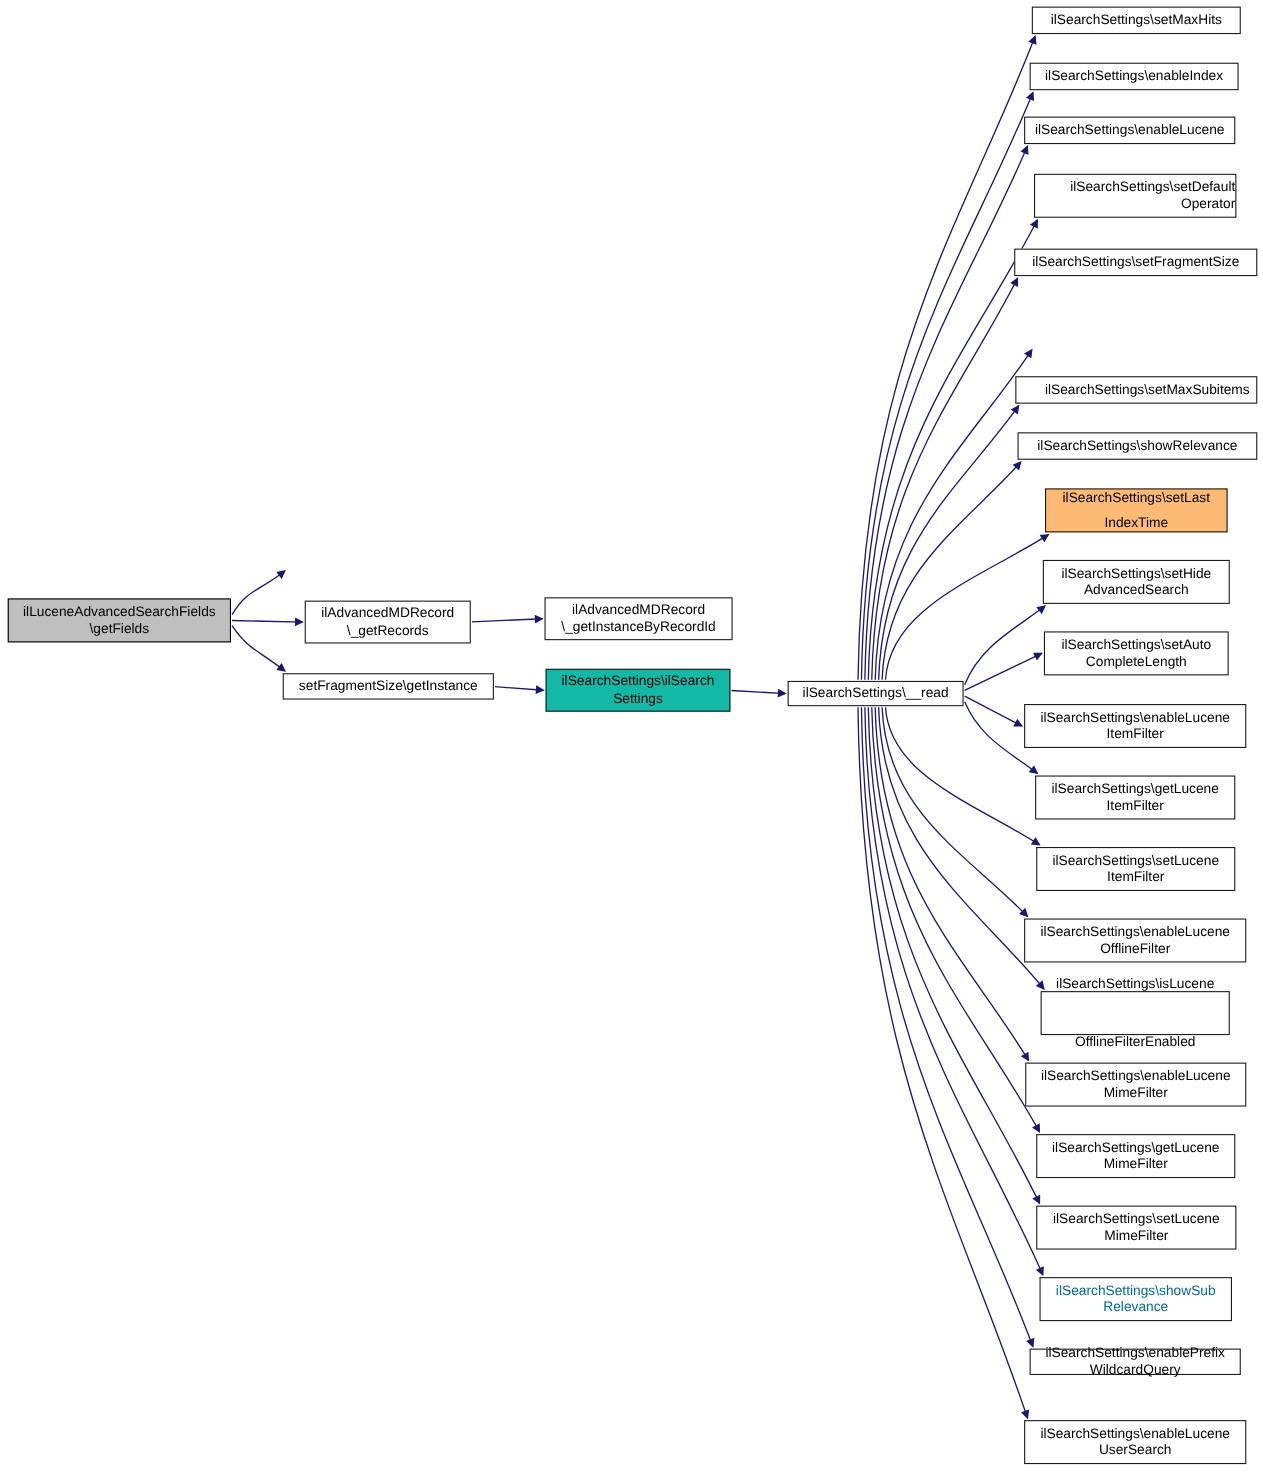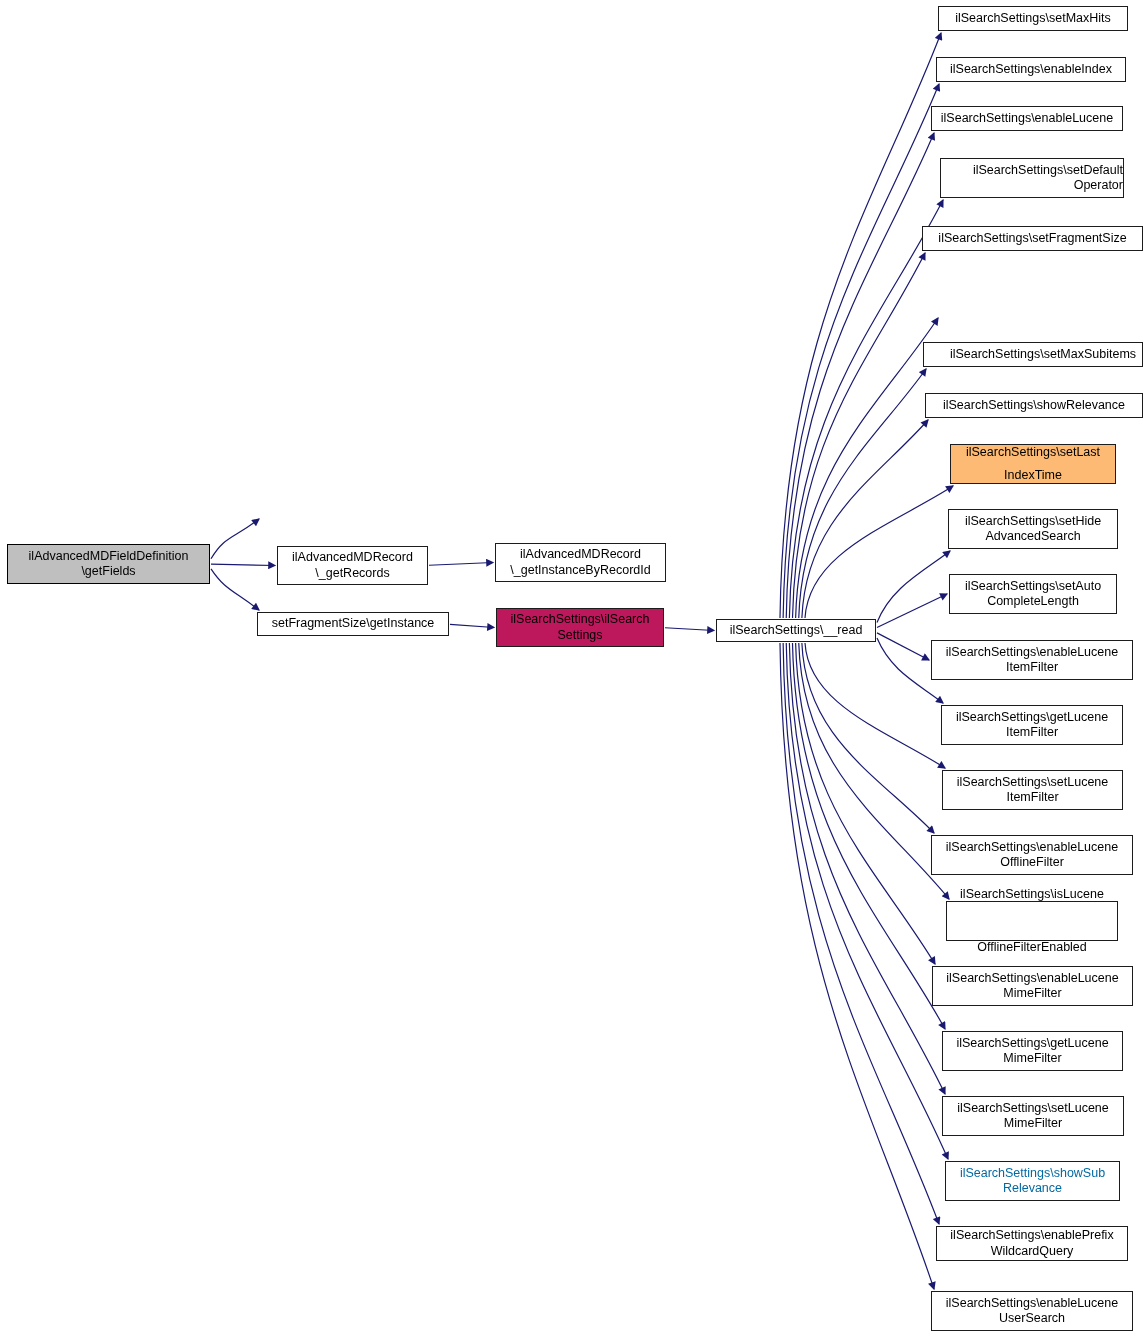--- a/index.html
+++ b/index.html
@@ -62,35 +62,35 @@
       <path d="M801.875,643 C805.875,738 878.5075,776 934,833" fill="none" stroke="#191970" stroke-width="1.2" marker-end="url(#arrow)"></path>
       <path d="M798.75,643 C802.75,771 885.895,822.2 949,899" fill="none" stroke="#191970" stroke-width="1.2" marker-end="url(#arrow)"></path>
       <path d="M795.625,643 C799.625,803.5 876.4625,867.7 935,964" fill="none" stroke="#191970" stroke-width="1.2" marker-end="url(#arrow)"></path>
       <path d="M792.5,643 C796.5,836 880.95,913.2 945,1029" fill="none" stroke="#191970" stroke-width="1.2" marker-end="url(#arrow)"></path>
       <path d="M789.375,643 C793.375,868.5 879.6375,958.7 945,1094" fill="none" stroke="#191970" stroke-width="1.2" marker-end="url(#arrow)"></path>
       <path d="M786.25,643 C790.25,901 880.065,1004.2 948,1159" fill="none" stroke="#191970" stroke-width="1.2" marker-end="url(#arrow)"></path>
       <path d="M783.125,643 C787.125,933.5 873.5325,1049.7 939,1224" fill="none" stroke="#191970" stroke-width="1.2" marker-end="url(#arrow)"></path>
       <path d="M780,643 C784,966 869.32,1095.2 934,1289" fill="none" stroke="#191970" stroke-width="1.2" marker-end="url(#arrow)"></path>
     </svg>
 <div class="node current" style="left: 7px; top: 544px; width: 203px; height: 40px; border-color: rgb(0, 0, 0); background: rgb(191, 191, 191); color: rgb(0, 0, 0);">
-      <span>ilAdvancedMDFieldDefinition</span>
+      <span>ilLuceneAdvancedSearchFields</span>
       <span>\getFields</span>
     </div>
     <div class="node" style="left: 277px; top: 546px; width: 151px; height: 39px; border-color: rgb(28, 28, 28); background: rgb(255, 255, 255); color: rgb(0, 0, 0);">
       <span>ilAdvancedMDRecord</span>
       <span>\_getRecords</span>
     </div>
     <div class="node" style="left: 257px; top: 612px; width: 192px; height: 24px; border-color: rgb(28, 28, 28); background: rgb(255, 255, 255); color: rgb(0, 0, 0);">
       <span>setFragmentSize\getInstance</span>
     </div>
     <div class="node" style="left: 495px; top: 543px; width: 171px; height: 39px; border-color: rgb(28, 28, 28); background: rgb(255, 255, 255); color: rgb(0, 0, 0);">
       <span>ilAdvancedMDRecord</span>
       <span>\_getInstanceByRecordId</span>
     </div>
-    <div class="node" style="left: 496px; top: 608px; width: 168px; height: 39px; border-color: rgb(28, 28, 28); background: #be185d; color: rgb(0, 0, 0);">
+    <div class="node" style="left: 496px; top: 608px; width: 168px; height: 39px; border-color: rgb(28, 28, 28); background: #14b8a6; color: rgb(0, 0, 0);">
       <span>ilSearchSettings\ilSearch</span>
       <span>Settings</span>
     </div>
     <div class="node" style="left: 716px; top: 619px; width: 160px; height: 23px; border-color: rgb(28, 28, 28); background: rgb(255, 255, 255); color: rgb(0, 0, 0);">
       <span>ilSearchSettings\__read</span>
     </div>
     <div class="node" style="left: 938px; top: 6px; width: 190px; height: 25px; border-color: rgb(28, 28, 28); background: rgb(255, 255, 255); color: rgb(0, 0, 0);">
       <span>ilSearchSettings\setMaxHits</span>
     </div>
     <div class="node" style="left: 936px; top: 57px; width: 190px; height: 25px; border-color: rgb(28, 28, 28); background: rgb(255, 255, 255); color: rgb(0, 0, 0);">
@@ -153,21 +153,21 @@
       <span>MimeFilter</span>
     </div>
     <div class="node" style="left: 942px; top: 1096px; width: 182px; height: 40px; border-color: rgb(28, 28, 28); background: rgb(255, 255, 255); color: rgb(0, 0, 0);">
       <span>ilSearchSettings\setLucene</span>
       <span>MimeFilter</span>
     </div>
     <div class="node" style="left: 945px; top: 1161px; width: 175px; height: 40px; border-color: rgb(28, 28, 28); background: rgb(255, 255, 255); color: #0369a1;">
       <span>ilSearchSettings\showSub</span>
       <span>Relevance</span>
     </div>
-    <div class="node" style="left: 936px; top: 1226px; width: 192px; height: 35px; border-color: rgb(28, 28, 28); background: rgb(255, 255, 255); color: rgb(0, 0, 0);">
+    <div class="node" style="left: 936px; top: 1226px; width: 192px; height: 24px; border-color: rgb(28, 28, 28); background: rgb(255, 255, 255); color: rgb(0, 0, 0);">
       <span>ilSearchSettings\enablePrefix</span>
       <span>WildcardQuery</span>
     </div>
     <div class="node" style="left: 931px; top: 1291px; width: 202px; height: 40px; border-color: rgb(28, 28, 28); background: rgb(255, 255, 255); color: rgb(0, 0, 0);">
       <span>ilSearchSettings\enableLucene</span>
       <span>UserSearch</span>
     </div>
   </div>
 
 </body></html>

